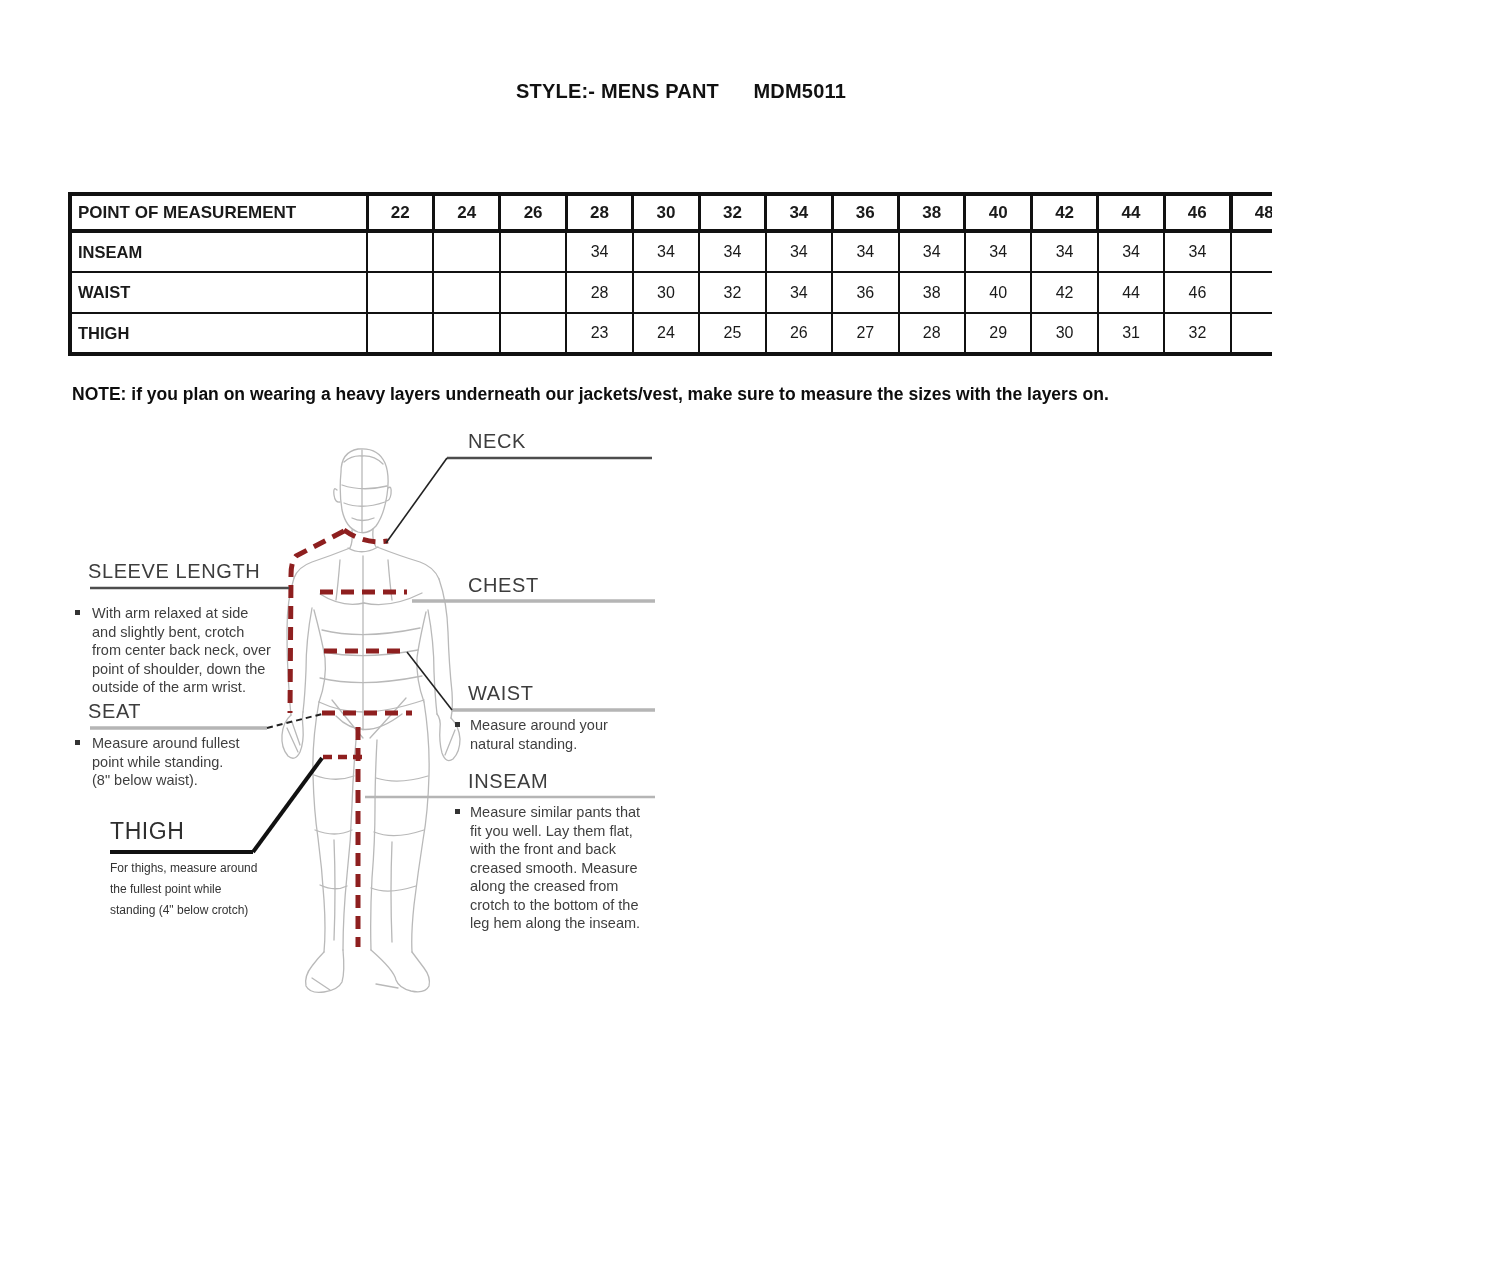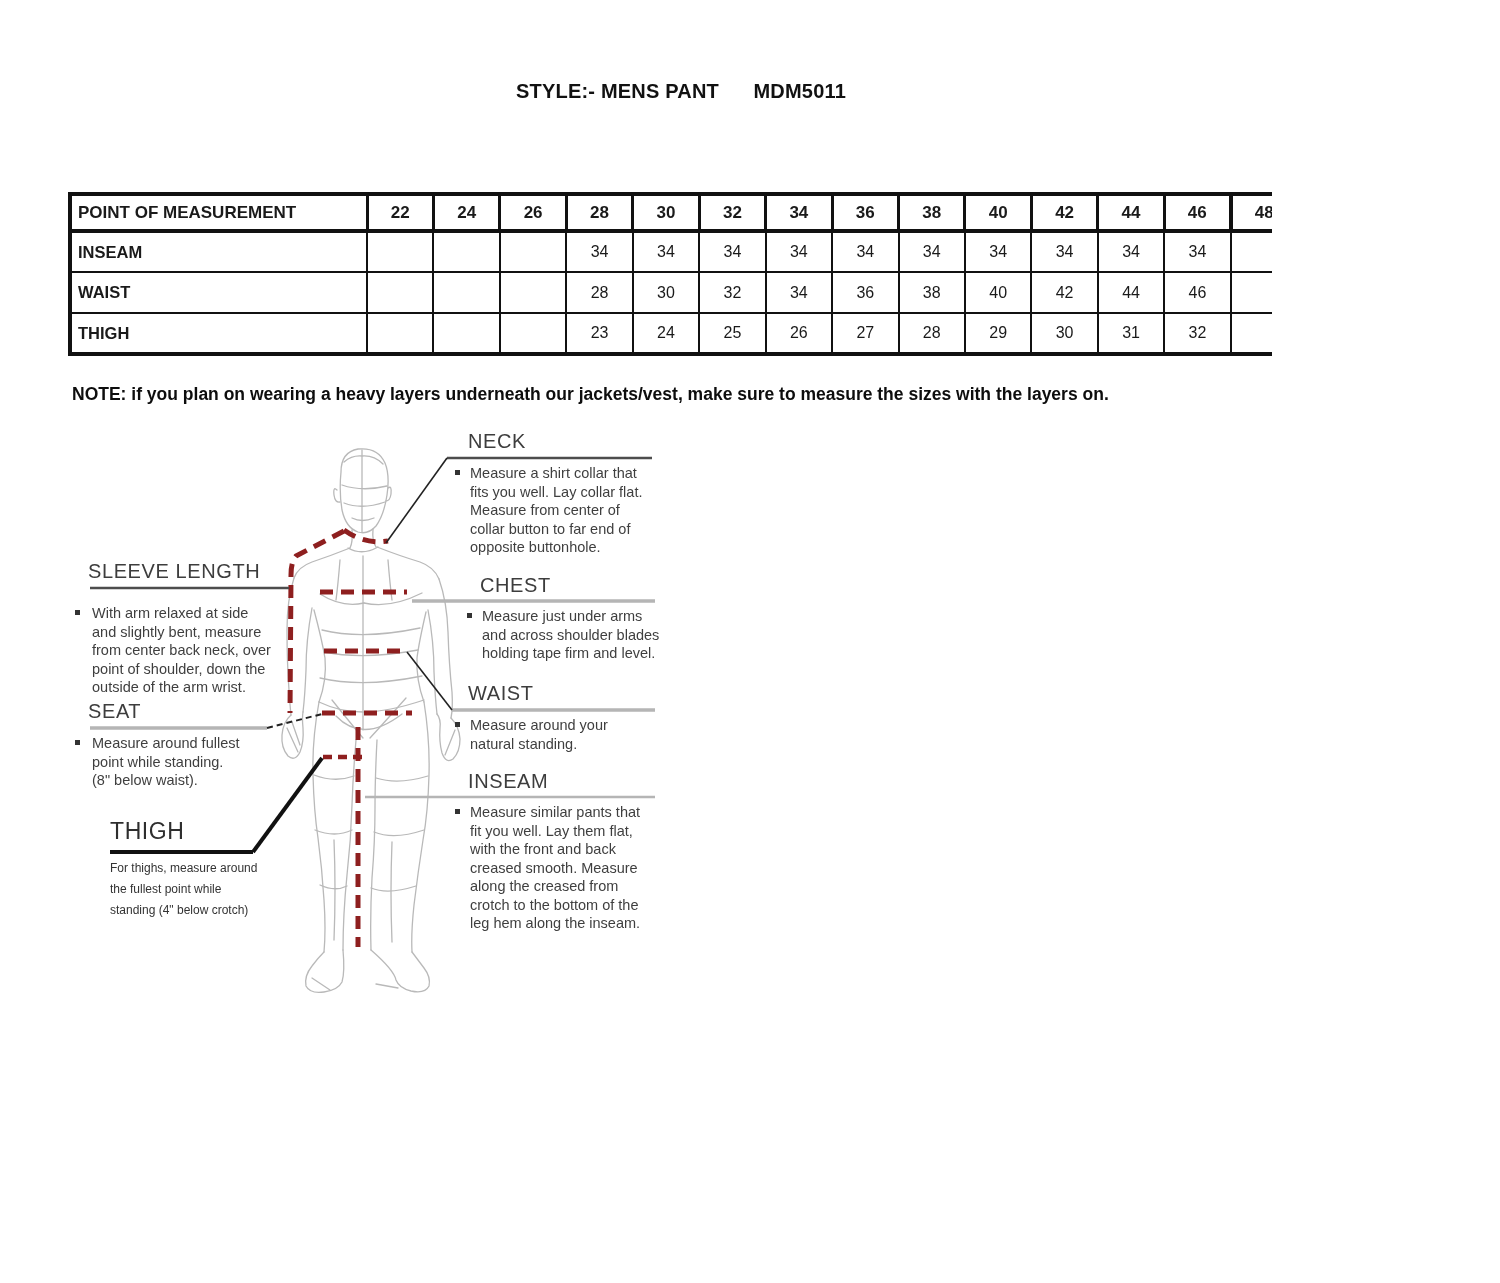--- a/index.html
+++ b/index.html
@@ -31,21 +31,21 @@
   
   .diagram-svg { position:absolute; top:420px; left:0; width:700px; height:600px; }
 
   .callout { position:absolute; }
   .co-title { font-size:20px; color:#3d3d3d; letter-spacing:0.6px; height:28px; }
   .co-body { position:relative; font-size:14.5px; line-height:18.5px; color:#3f3f3f; width:200px; }
   .co-body .bullet { position:absolute; left:-13px; top:6px; width:5px; height:5px; background:#333; }
   .co-body > div { white-space:nowrap; }
 
   #co-neck   { top:430px; left:468px; } #co-neck  .co-body { margin-top:6px; padding-left:2px; }
-  #co-chest  { top:574px; left:480px; } #co-chest .co-body { margin-top:5px; padding-left:2px; }
+  #co-chest  { top:574px; left:468px; } #co-chest .co-body { margin-top:5px; padding-left:2px; }
   #co-waist  { top:682px; left:468px; } #co-waist .co-body { margin-top:6px; padding-left:2px; }
   #co-inseam { top:770px; left:468px; } #co-inseam .co-body { margin-top:5px; padding-left:2px; }
   #co-sleeve { top:560px; left:88px;  } #co-sleeve .co-body { margin-top:16px; padding-left:4px; width:215px; }
   #co-seat   { top:700px; left:88px;  } #co-seat  .co-body { margin-top:6px; padding-left:4px; }
   #co-thigh  { top:818px; left:110px; }
   #co-thigh .co-title { font-size:23px; color:#2e2e2e; height:34px; }
   #co-thigh .co-body  { margin-top:6px; font-size:12px; line-height:21px; color:#333; width:220px; }
 </style>
 </head>
 <body>
@@ -227,38 +227,24 @@
       <path d="M365,797 H655" stroke="#b5b5b5" stroke-width="2.5"></path>
       <path d="M90,728 H267" stroke="#b5b5b5" stroke-width="3.5"></path>
       <path d="M267,728 L322,714" stroke="#222" stroke-width="2" stroke-dasharray="6 4"></path>
       <path d="M110,852 H253" stroke="#111" stroke-width="4"></path>
       <path d="M253,852 L322,758" stroke="#111" stroke-width="4"></path>
     </g>
   </svg>
 
   <div class="callout" id="co-neck">
     <div class="co-title">NECK</div>
-    <div class="co-body">
-        <span class="bullet"></span>
-        <div>Measure a shirt collar that</div>
-        <div>fits you well. Lay collar flat.</div>
-        <div>Measure from center of</div>
-        <div>collar button to far end of</div>
-        <div>opposite buttonhole.</div>
-      </div>
   </div>
 
   <div class="callout" id="co-chest">
     <div class="co-title">CHEST</div>
-    <div class="co-body">
-        <span class="bullet"></span>
-        <div>Measure just under arms</div>
-        <div>and across shoulder blades</div>
-        <div>holding tape firm and level.</div>
-      </div>
   </div>
 
   <div class="callout" id="co-waist">
     <div class="co-title">WAIST</div>
     <div class="co-body">
         <span class="bullet"></span>
         <div>Measure around your</div>
         <div>natural standing.</div>
       </div>
   </div>
@@ -275,21 +261,21 @@
         <div>crotch to the bottom of the</div>
         <div>leg hem along the inseam.</div>
       </div>
   </div>
 
   <div class="callout" id="co-sleeve">
     <div class="co-title">SLEEVE LENGTH</div>
     <div class="co-body">
         <span class="bullet"></span>
         <div>With arm relaxed at side</div>
-        <div>and slightly bent, measure</div>
+        <div>and slightly bent, crotch</div>
         <div>from center back neck, over</div>
         <div>point of shoulder, down the</div>
         <div>outside of the arm wrist.</div>
       </div>
   </div>
 
   <div class="callout" id="co-seat">
     <div class="co-title">SEAT</div>
     <div class="co-body">
         <span class="bullet"></span>

